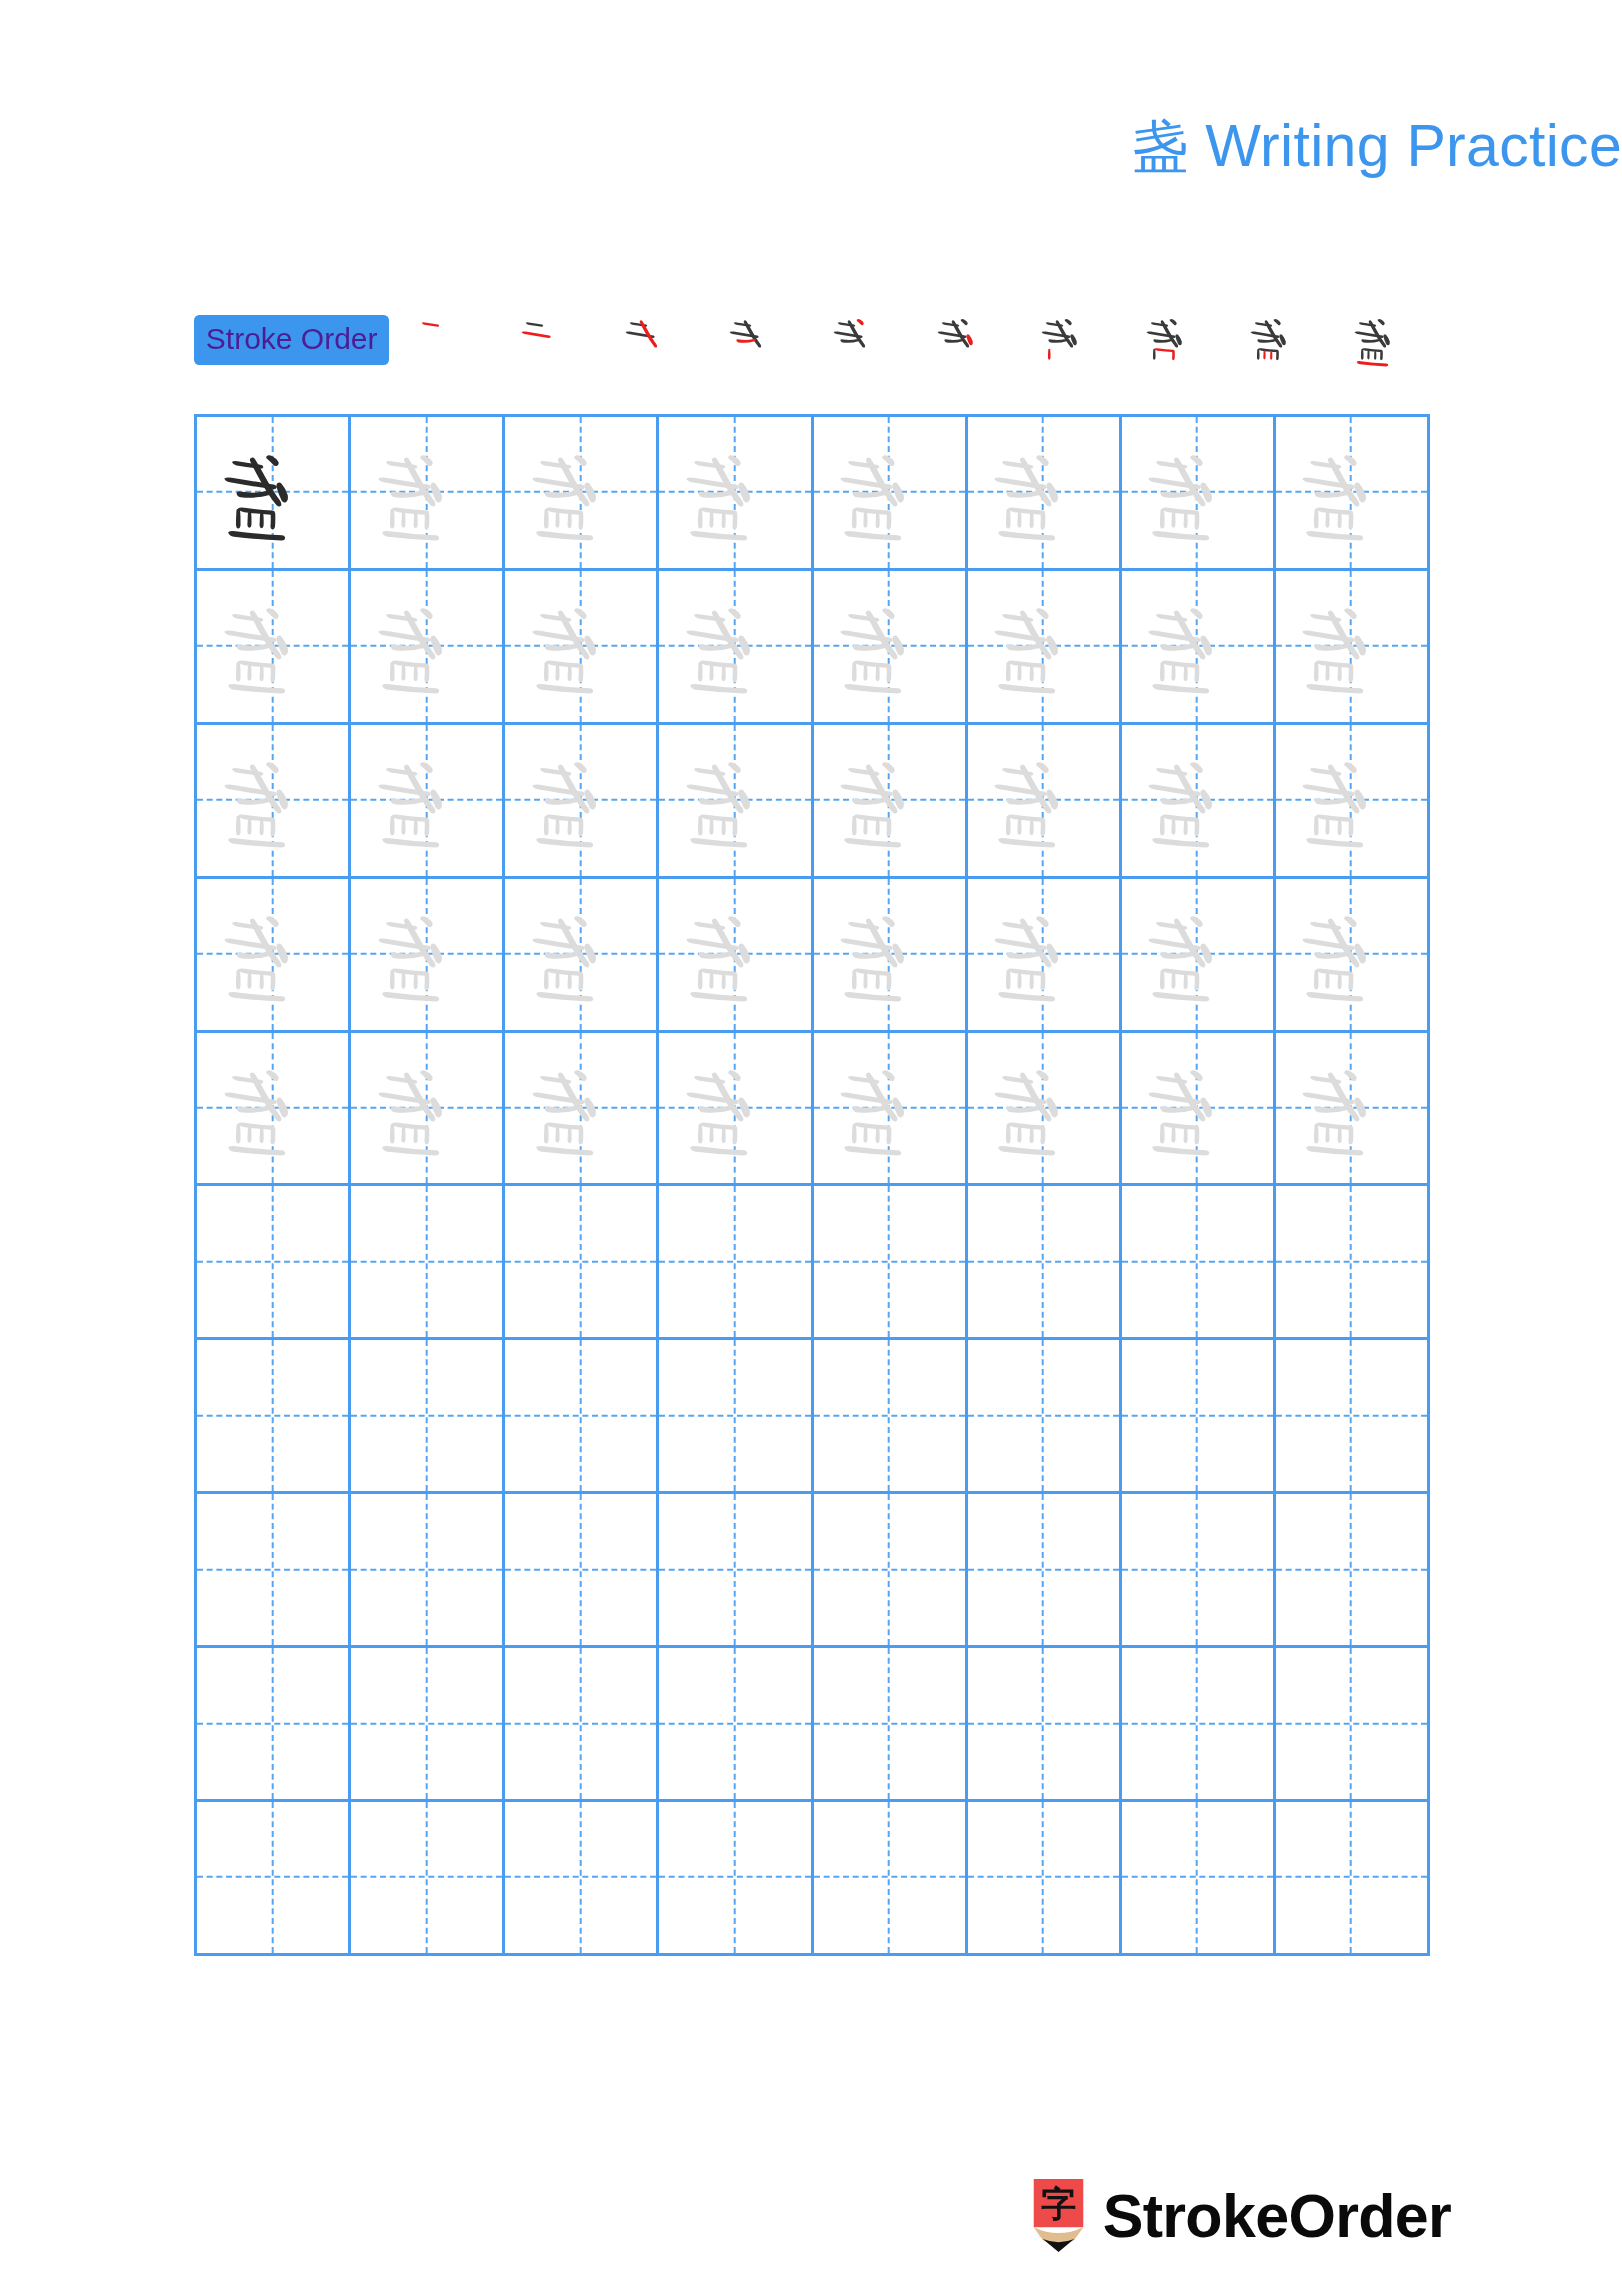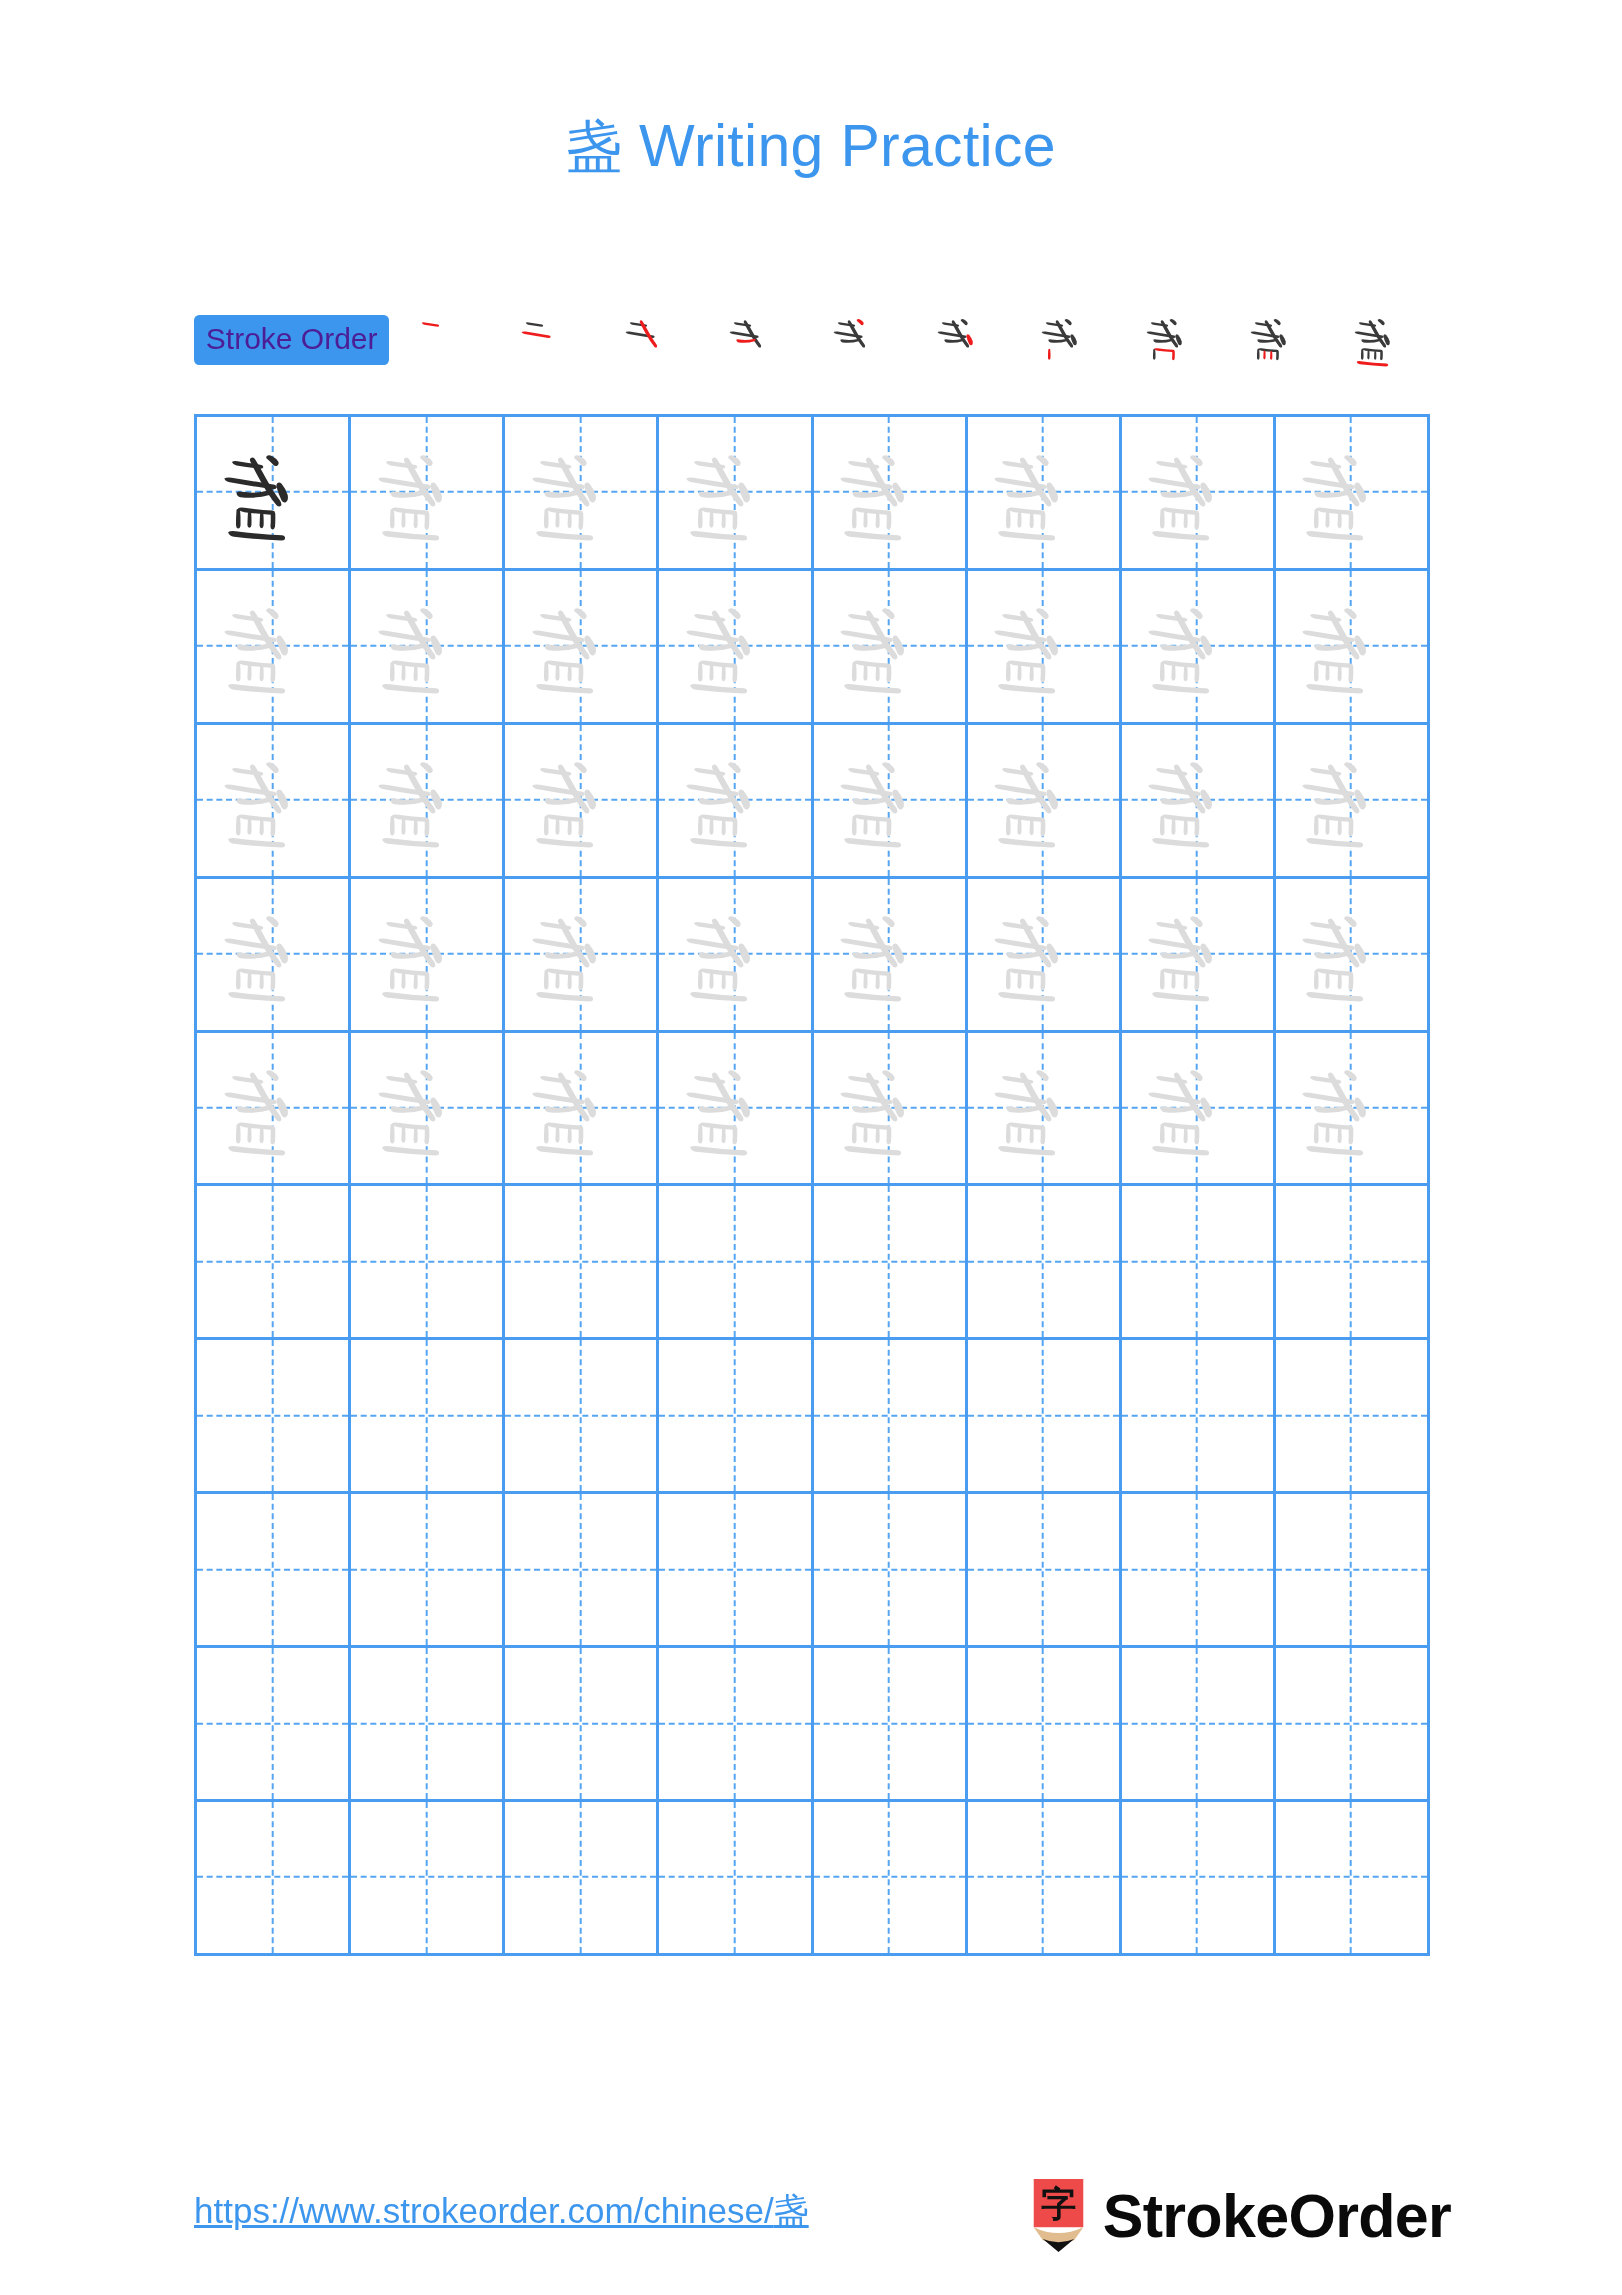--- a/index.html
+++ b/index.html
@@ -14,21 +14,21 @@
     position: relative;
     overflow: hidden;
   }
 
   
   .title {
     position: absolute;
     top: 110px;
     left: 0;
     width: 1622px;
-    text-align: center;
+    text-align: right;
     font-size: 59px;
     font-weight: 400;
     color: #3d96ee;
     letter-spacing: 0.3px;
     white-space: nowrap;
   }
   .title .han {
     font-family: "DejaVu Sans", sans-serif;
     font-size: 56px;
   }
@@ -979,21 +979,20 @@
       <div class="cell"></div>
       <div class="cell"></div>
       <div class="cell"></div>
       <div class="cell"></div>
       <div class="cell"></div>
       <div class="cell"></div>
     </div>
   </div>
 
 <div class="footer">
-  <a class="footer-url" href="#"><span>https://www.strokeorder.com/chinese/</span><span class="han">盏</span></a>
   <div class="brand">
     <div class="brand-mark">
       <svg viewBox="0 0 84 112" width="55" height="73" aria-hidden="true">
         <rect id="mk-body" x="4" y="0" width="76" height="74" fill="#ef4a4a"></rect>
         <path id="mk-wood" d="M4 74 Q42 92 80 74 L66 94 Q42 104 18 94 Z" fill="#e0bc8e"></path>
         <path id="mk-tip" d="M18 92 Q42 102 66 92 L42 112 Z" fill="#111111"></path>
         <text id="mk-char" x="42" y="56" font-family="DejaVu Sans, sans-serif" font-size="54" font-weight="bold" text-anchor="middle" fill="#111111">字</text>
       </svg>
     </div>
     <div class="brand-name">StrokeOrder</div>

